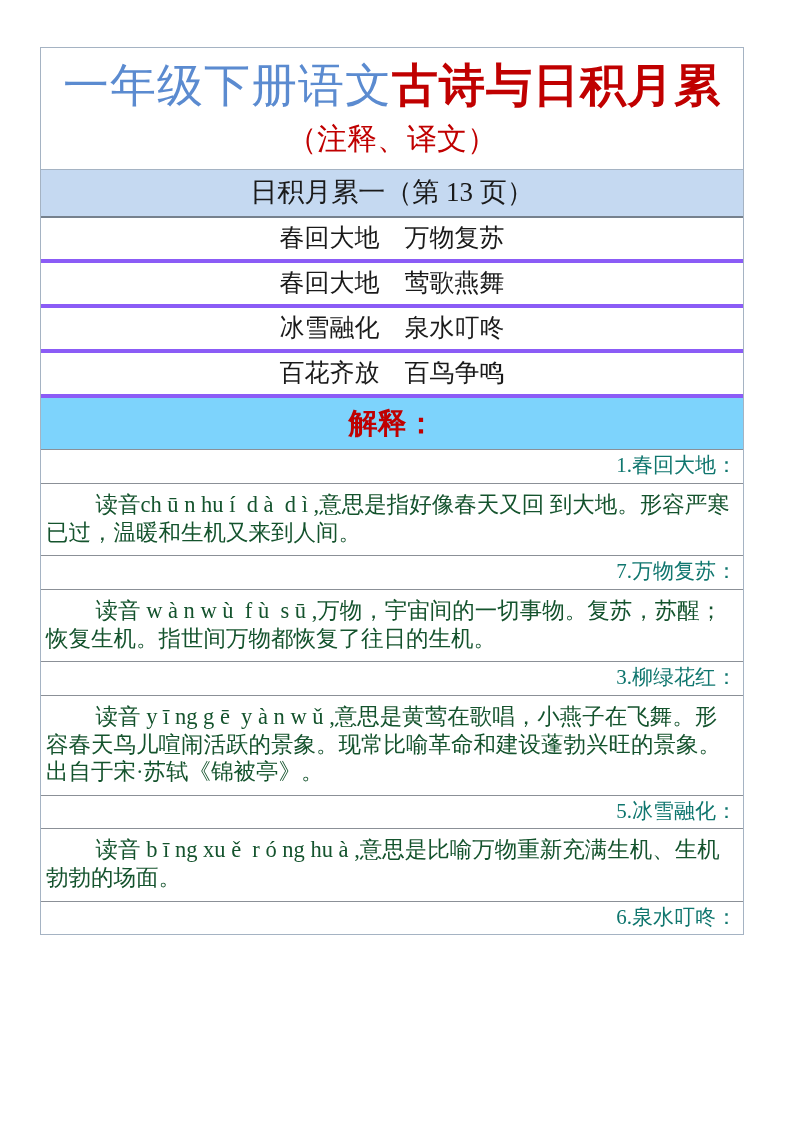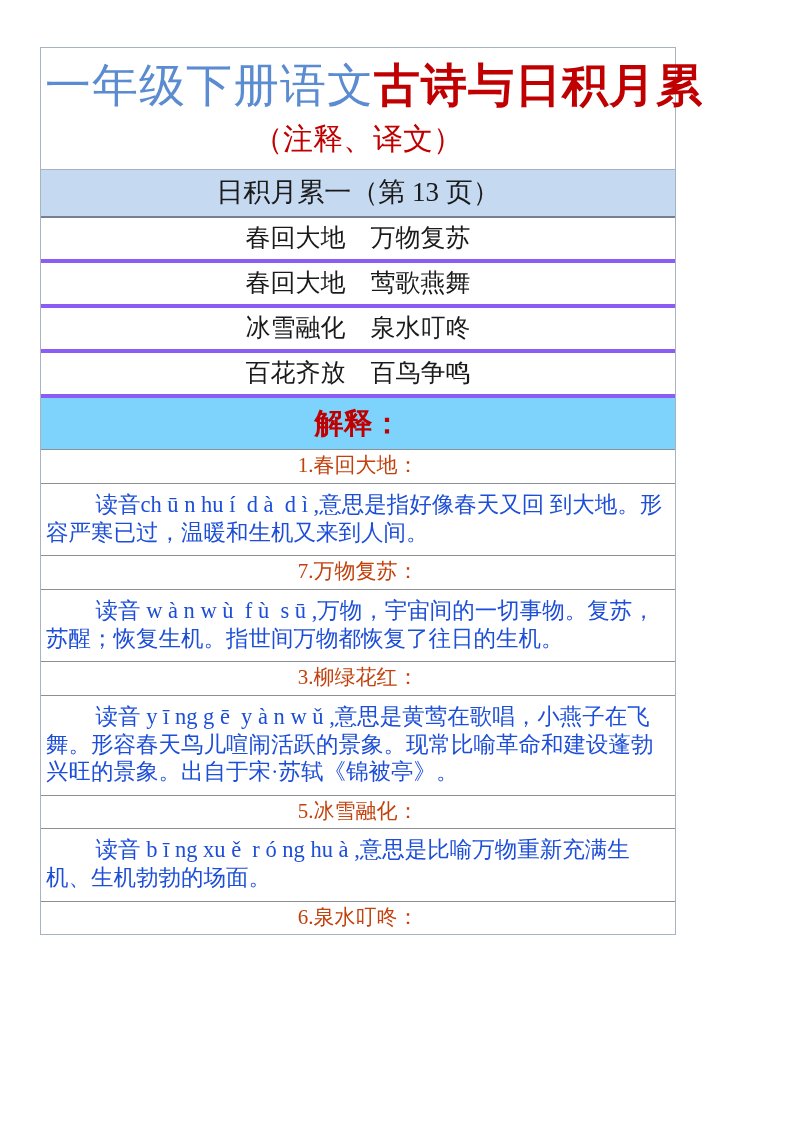--- a/index.html
+++ b/index.html
@@ -14,21 +14,21 @@
   .page {
     position: relative;
     width: 794px;
     height: 1123px;
     background: #ffffff;
   }
   .sheet {
     position: absolute;
     left: 40px;
     top: 47px;
-    width: 636px;
+    width: 704px;
     border: 1px solid #a5b3c3;
     background: #ffffff;
     box-sizing: border-box;
   }
   .sheet > div, .sheet > header, .sheet > section > div {
     box-sizing: border-box;
   }
   
   .title-cell {
     display: block;
@@ -77,31 +77,31 @@
     text-align: center;
     font-size: 29px;
     line-height: 1.2;
     color: #c00000;
     font-weight: bold;
     padding: 8px 0 9px;
     border-bottom: 1px solid #8b9097;
   }
   
   .entry-heading {
-    color: #c2410c;
+    color: #0f766e;
     font-size: 21px;
     line-height: 1.2;
     padding: 3px 6px 4px;
     border-bottom: 1px solid #8b9097;
-    text-align: center;
+    text-align: right;
   }
   .entry-body {
     font-size: 22.5px;
     line-height: 1.24;
-    color: #1d4ed8;
+    color: #14532d;
     padding: 7px 6px 9px 5px;
     border-bottom: 1px solid #8b9097;
     text-indent: 2.2em;
     white-space: pre-wrap;
     text-align: left;
   }
   .sheet > section:last-child > div:last-child,
   .sheet > section:last-child > .entry-heading:last-child {
     border-bottom: none;
   }

